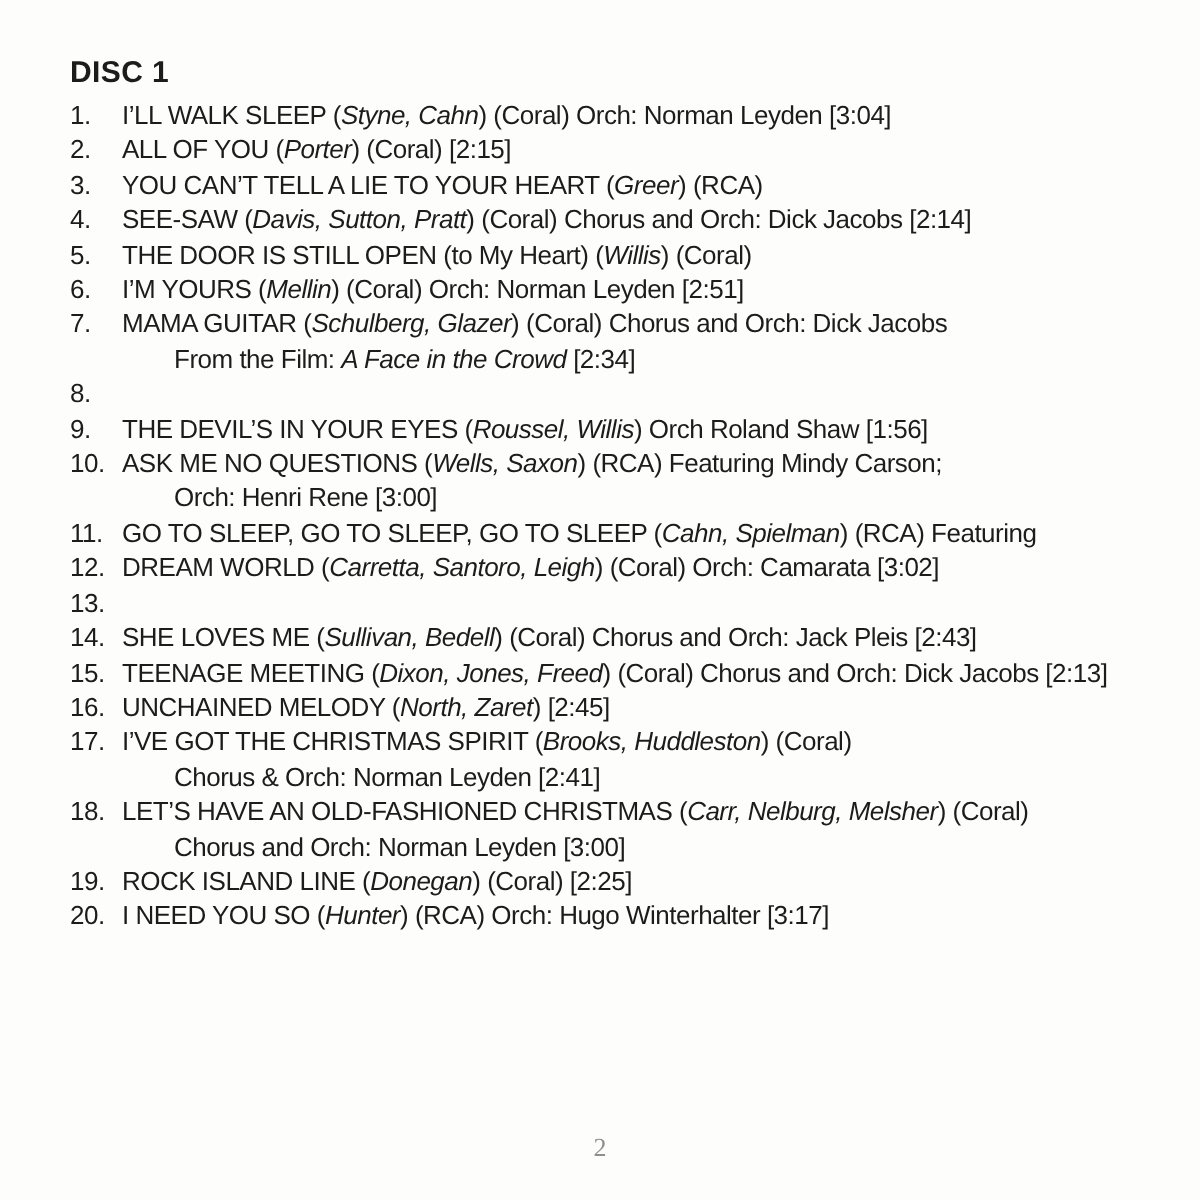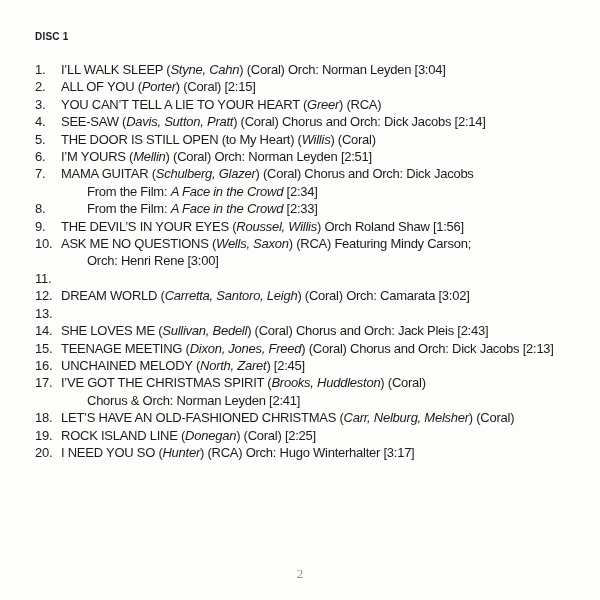--- a/index.html
+++ b/index.html
@@ -16,25 +16,25 @@
     font-family: "Liberation Sans", sans-serif;
     color: #1c1c1c;
   }
   .content-area {
     position: absolute;
     top: 27px;
     left: 35px;
     right: 4px;
   }
   .disc-title {
-    font-size: 10px;
+    font-size: 15px;
     font-weight: bold;
     letter-spacing: 0.2px;
     line-height: 19px;
-    margin-bottom: 15px;
+    margin-bottom: 3px;
   }
   .track-list {
     font-size: 13px;
     line-height: 17.4px;
     letter-spacing: -0.25px;
   }
   .track {
     display: flex;
   }
   .num {
@@ -111,39 +111,39 @@
         <div class="track">
           <span class="num">7.</span>
           <div class="content">
             <div class="line"><span>MAMA GUITAR (</span><em>Schulberg, Glazer</em><span>) (Coral) Chorus and Orch: Dick Jacobs</span></div>
             <div class="line cont"><span>From the Film: </span><em>A Face in the Crowd</em><span> [2:34]</span></div>
           </div>
         </div>
         <div class="track">
           <span class="num">8.</span>
           <div class="content">
-            <div class="line cont"><span>From the Film: </span><em>A Face in the Crowd</em><span> [2:33]</span></div>
           </div>
         </div>
         <div class="track">
           <span class="num">9.</span>
           <div class="content">
             <div class="line"><span>THE DEVIL’S IN YOUR EYES (</span><em>Roussel, Willis</em><span>) Orch Roland Shaw [1:56]</span></div>
           </div>
         </div>
         <div class="track">
           <span class="num">10.</span>
           <div class="content">
             <div class="line"><span>ASK ME NO QUESTIONS (</span><em>Wells, Saxon</em><span>) (RCA) Featuring Mindy Carson;</span></div>
             <div class="line cont"><span>Orch: Henri Rene [3:00]</span></div>
           </div>
         </div>
         <div class="track">
           <span class="num">11.</span>
           <div class="content">
+            <div class="line"><span>GO TO SLEEP, GO TO SLEEP, GO TO SLEEP (</span><em>Cahn, Spielman</em><span>) (RCA) Featuring</span></div>
           </div>
         </div>
         <div class="track">
           <span class="num">12.</span>
           <div class="content">
             <div class="line"><span>DREAM WORLD (</span><em>Carretta, Santoro, Leigh</em><span>) (Coral) Orch: Camarata [3:02]</span></div>
           </div>
         </div>
         <div class="track">
           <span class="num">13.</span>
@@ -172,20 +172,21 @@
           <span class="num">17.</span>
           <div class="content">
             <div class="line"><span>I’VE GOT THE CHRISTMAS SPIRIT (</span><em>Brooks, Huddleston</em><span>) (Coral)</span></div>
             <div class="line cont"><span>Chorus &amp; Orch: Norman Leyden [2:41]</span></div>
           </div>
         </div>
         <div class="track">
           <span class="num">18.</span>
           <div class="content">
             <div class="line"><span>LET’S HAVE AN OLD-FASHIONED CHRISTMAS (</span><em>Carr, Nelburg, Melsher</em><span>) (Coral)</span></div>
+            <div class="line cont"><span>Chorus and Orch: Norman Leyden [3:00]</span></div>
           </div>
         </div>
         <div class="track">
           <span class="num">19.</span>
           <div class="content">
             <div class="line"><span>ROCK ISLAND LINE (</span><em>Donegan</em><span>) (Coral) [2:25]</span></div>
           </div>
         </div>
         <div class="track">
           <span class="num">20.</span>

